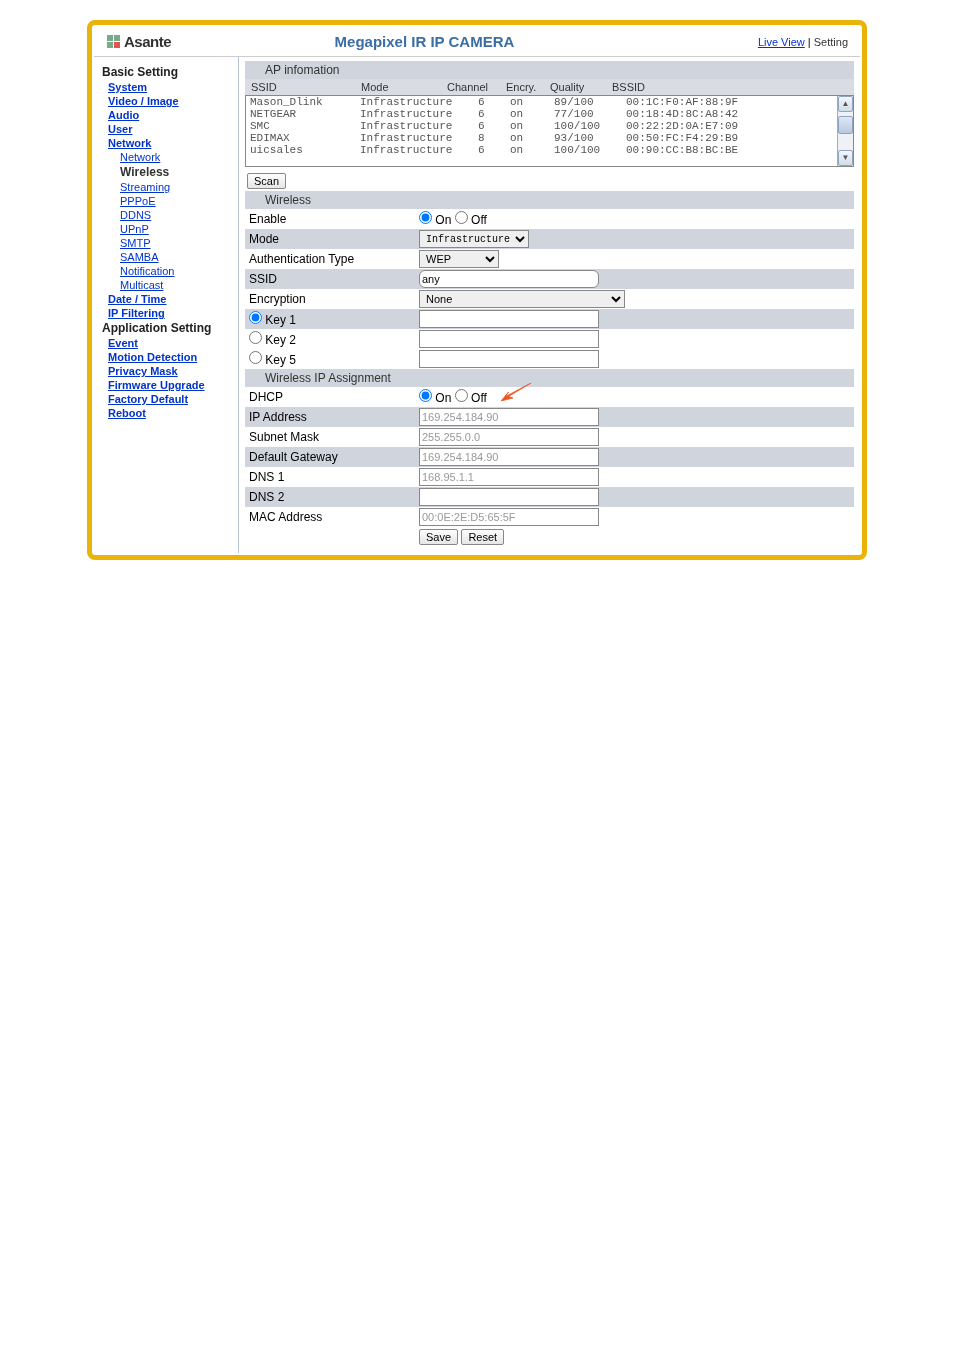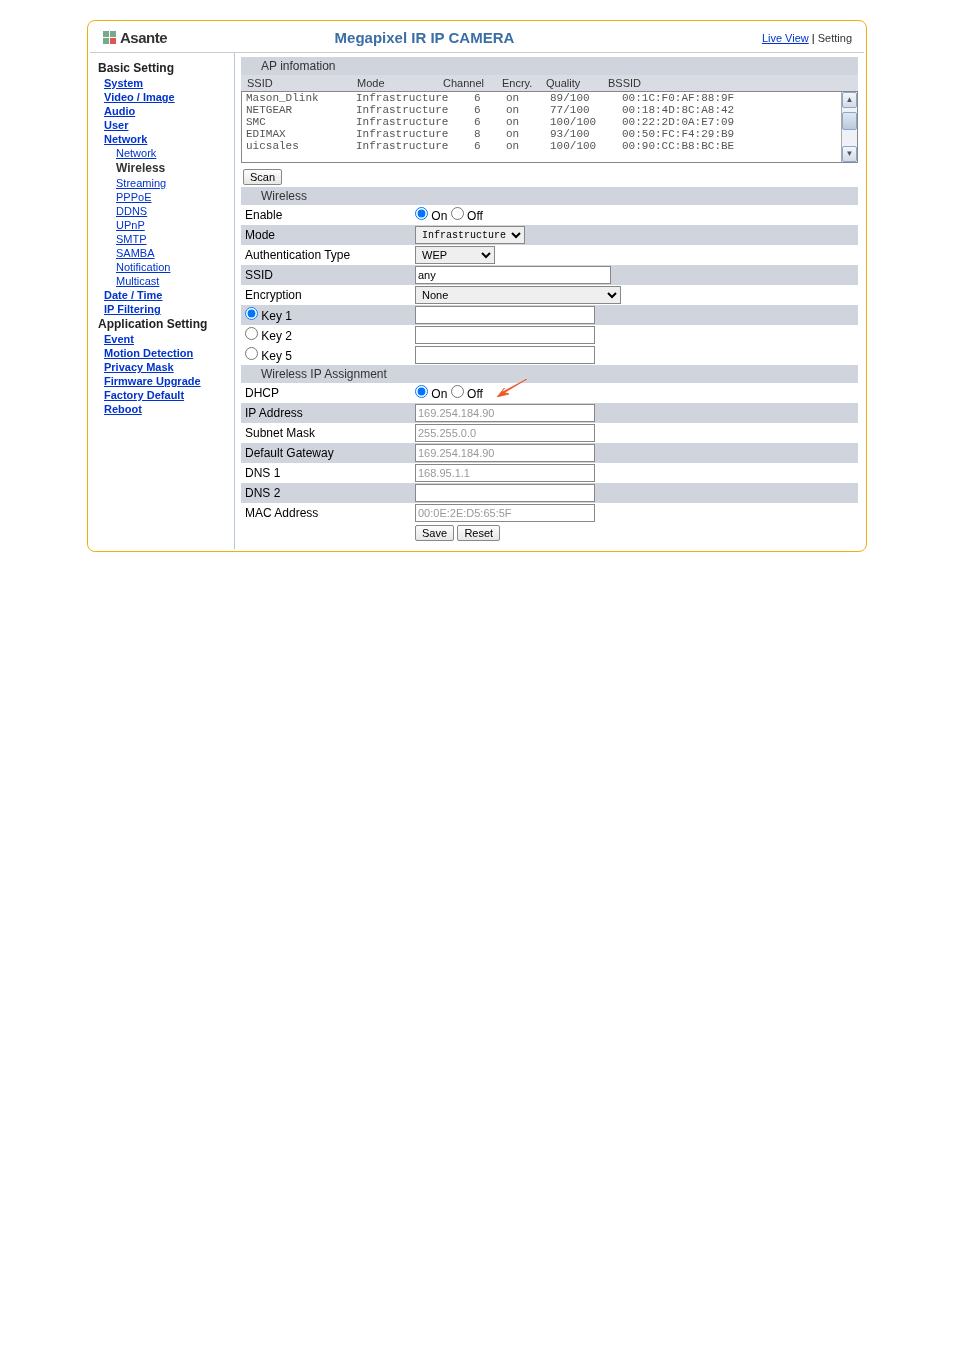--- a/index.html
+++ b/index.html
@@ -7,21 +7,21 @@
       padding: 0;
       box-sizing: border-box;
     }
     body {
       font-family: Arial, sans-serif;
       font-size: 12px;
       background: #fff;
       padding: 10px;
     }
     .outer-wrap {
-      border: 1px solid #eab308;
+      border: 5px solid #eab308;
       border-radius: 8px;
       padding: 2px;
       width: 780px;
       margin: 10px auto 0;
       background: #fff;
     }
     .header-bar {
       display: flex;
       align-items: center;
       justify-content: space-between;
@@ -336,21 +336,21 @@
       <tr class="alt">
         <td>Mode</td>
         <td><select style="width:110px;font-family:'Courier New',monospace;font-size:10px"><option>Infrastructure</option></select></td>
       </tr>
       <tr>
         <td>Authentication Type</td>
         <td><select style="width:80px"><option>WEP</option></select></td>
       </tr>
       <tr class="alt">
         <td>SSID</td>
-        <td><input type="text" style="width: 196px;" value="any"></td>
+        <td><input type="text" style="width: 180px; border-radius: 6px;" value="any"></td>
       </tr>
       <tr>
         <td>Encryption</td>
         <td><select style="width:206px"><option>None</option></select></td>
       </tr>
       <tr class="alt">
         <td><input type="radio" checked="" style=""> <span>Key 1</span></td>
         <td><input type="text" style="width: 180px;"></td>
       </tr>
       <tr>

